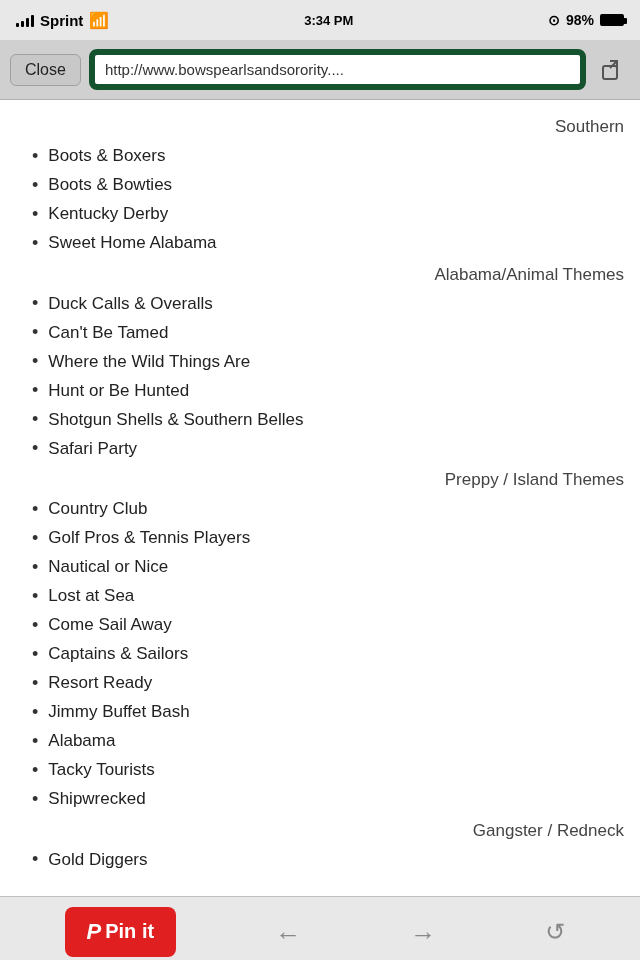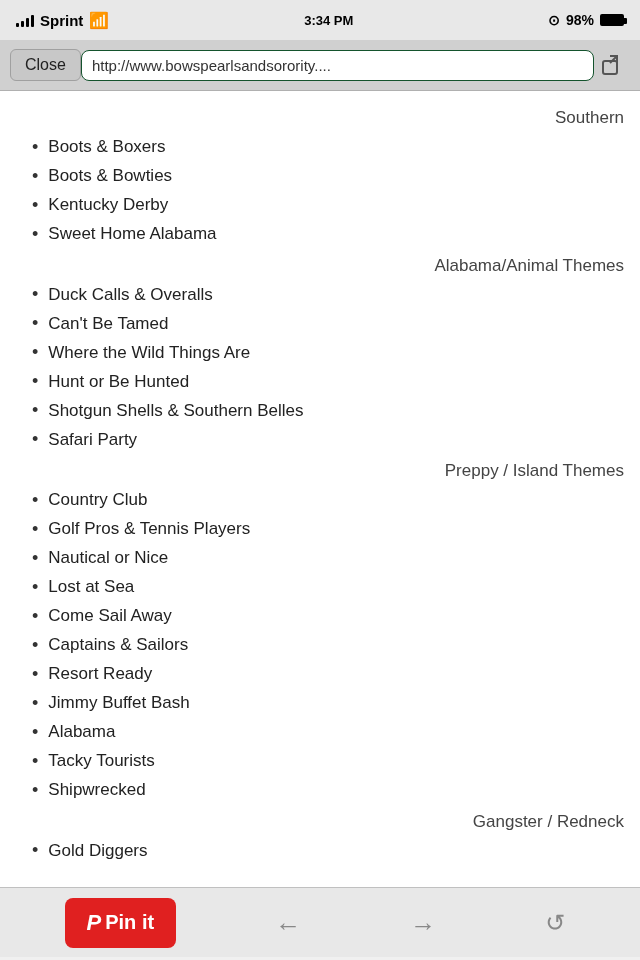--- a/index.html
+++ b/index.html
@@ -37,40 +37,41 @@
     .status-right {
       display: flex;
       align-items: center;
       gap: 6px;
       font-size: 14px;
     }
 
     
     .browser-bar {
       background: #d0d0d0;
-      height: 51px;
+      height: 60px;
       display: flex;
       align-items: center;
       padding: 6px 10px;
+      gap: 8px;
       border-bottom: 1px solid #b0b0b0;
     }
     .close-btn {
       background: #c8c8c8;
       border: 1px solid #a0a0a0;
       border-radius: 6px;
       padding: 6px 14px;
       font-size: 16px;
       color: #222;
       cursor: pointer;
       white-space: nowrap;
     }
     .url-bar {
       flex: 1;
       background: #fff;
-      border: 1px solid #14532d;
+      border: 6px solid #14532d;
       border-radius: 8px;
       padding: 6px 10px;
       font-size: 15px;
       color: #333;
       overflow: hidden;
       text-overflow: ellipsis;
       white-space: nowrap;
     }
     .share-btn {
       width: 36px;

